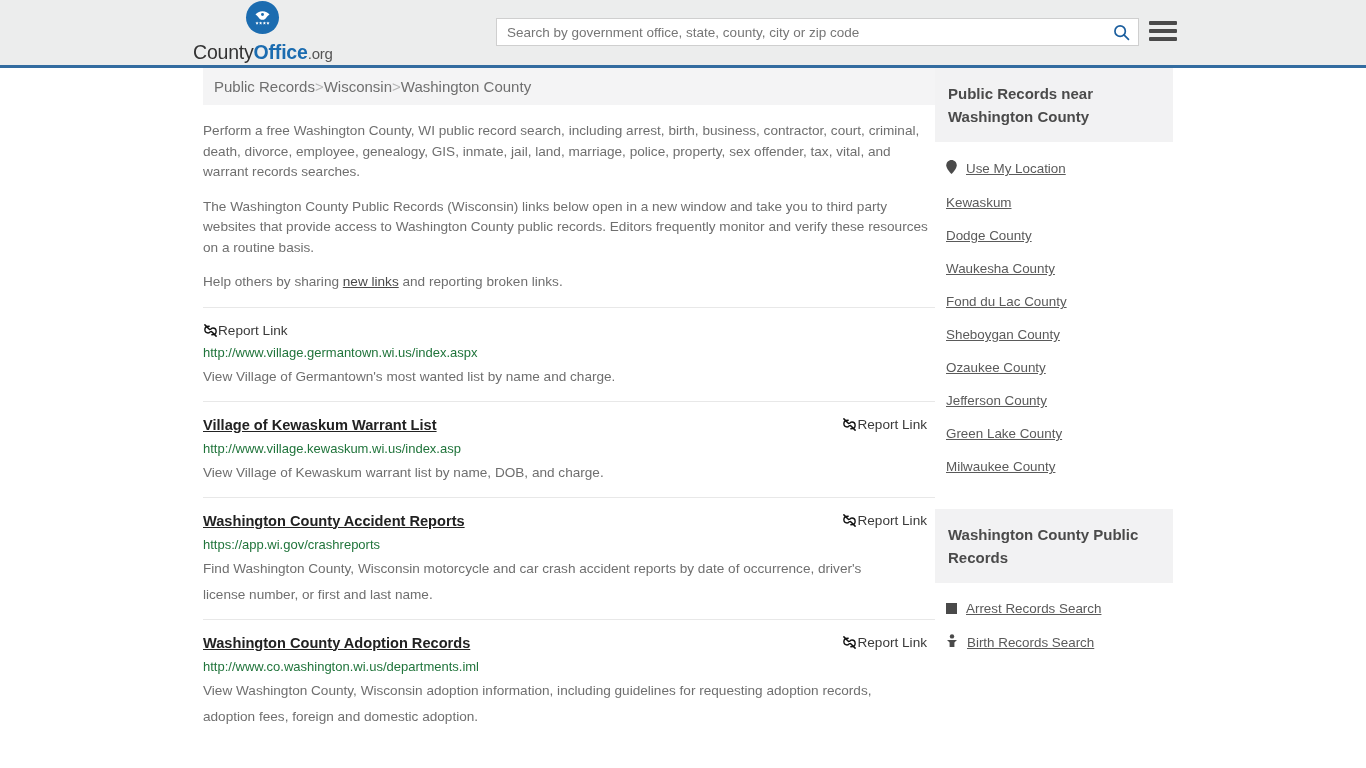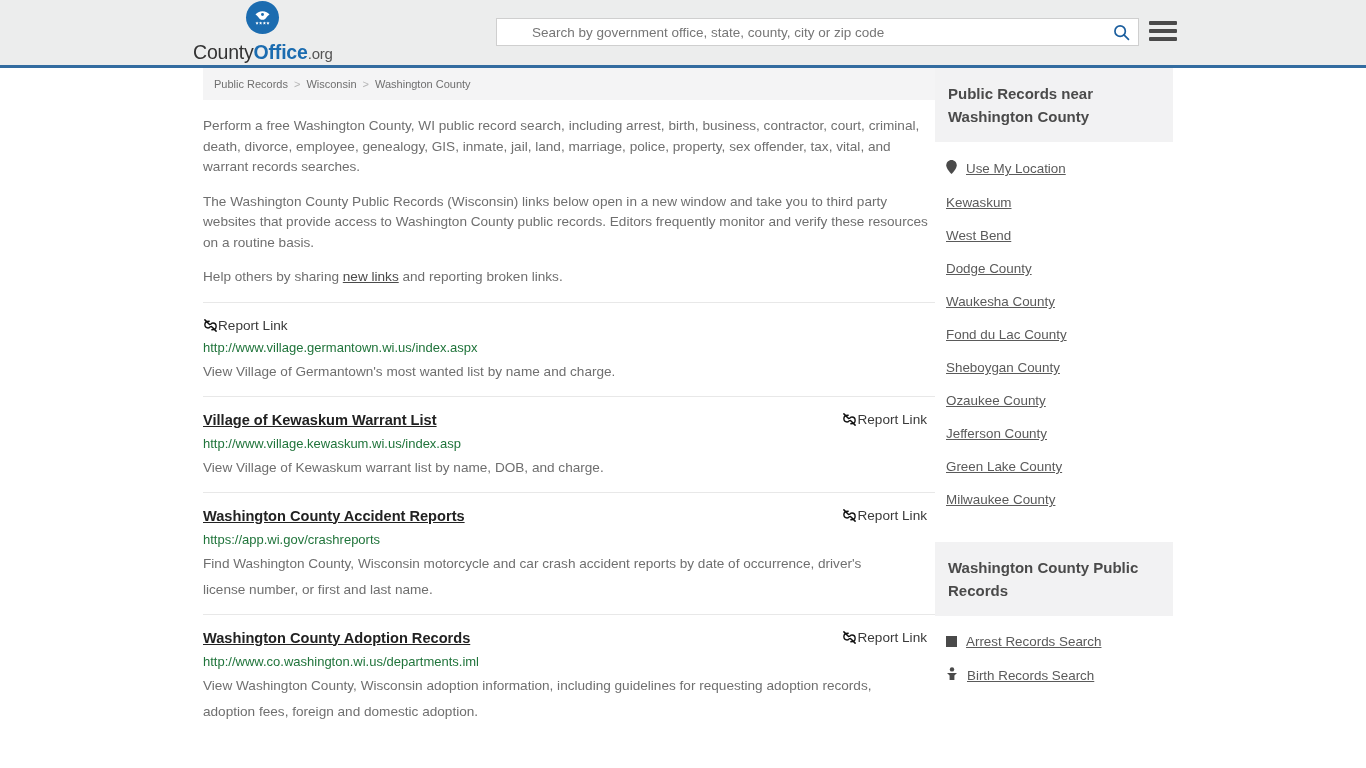--- a/index.html
+++ b/index.html
@@ -65,21 +65,20 @@
   .search-input {
     flex: 1;
     border: none;
     outline: none;
     height: 100%;
     padding: 0 10px;
     font-size: 13.5px;
     font-family: "Liberation Sans", sans-serif;
     color: #333;
     background: transparent;
-    margin-left: 25px;
   }
   .search-input::placeholder { color: #767676; }
   .search-btn {
     width: 34px; height: 100%;
     border: none; background: transparent;
     cursor: pointer;
     display: flex; align-items: center; justify-content: center;
   }
   .hamburger {
     position: absolute;
@@ -112,25 +111,24 @@
     font-size: 21.5px;
     color: #4a4a4a;
     font-weight: bold;
     margin: 23px 0 12px 0;
     letter-spacing: -0.1px;
   }
 
   .breadcrumb {
     background: #f4f4f5;
     padding: 10px 11px;
-    font-size: 11px;
+    font-size: 15px;
     color: #6f6f6f;
     display: flex;
     align-items: center;
-    gap: 6px;
     margin-bottom: 16px;
   }
   .breadcrumb a { color: #6f6f6f; text-decoration: none; }
   .breadcrumb .sep { color: #b5b5b5; }
 
   .intro p {
     font-size: 13.6px;
     line-height: 20.5px;
     color: #6f6f6f;
     margin-bottom: 14px;
@@ -353,23 +351,20 @@
                   <path d="M6 0 C2.7 0 0 2.7 0 6 C0 10.5 6 16 6 16 C6 16 12 10.5 12 6 C12 2.7 9.3 0 6 0 Z" fill="#4a4a4a"></path>
                 </svg>
             </span>
             <a href="#">Use My Location</a>
           </div>
 
           <div class="side-item">
             <a href="#">Kewaskum</a>
           </div>
           <div class="side-item">
-            <a href="#">West Bend</a>
-          </div>
-          <div class="side-item">
             <a href="#">Dodge County</a>
           </div>
           <div class="side-item">
             <a href="#">Waukesha County</a>
           </div>
           <div class="side-item">
             <a href="#">Fond du Lac County</a>
           </div>
           <div class="side-item">
             <a href="#">Sheboygan County</a>

